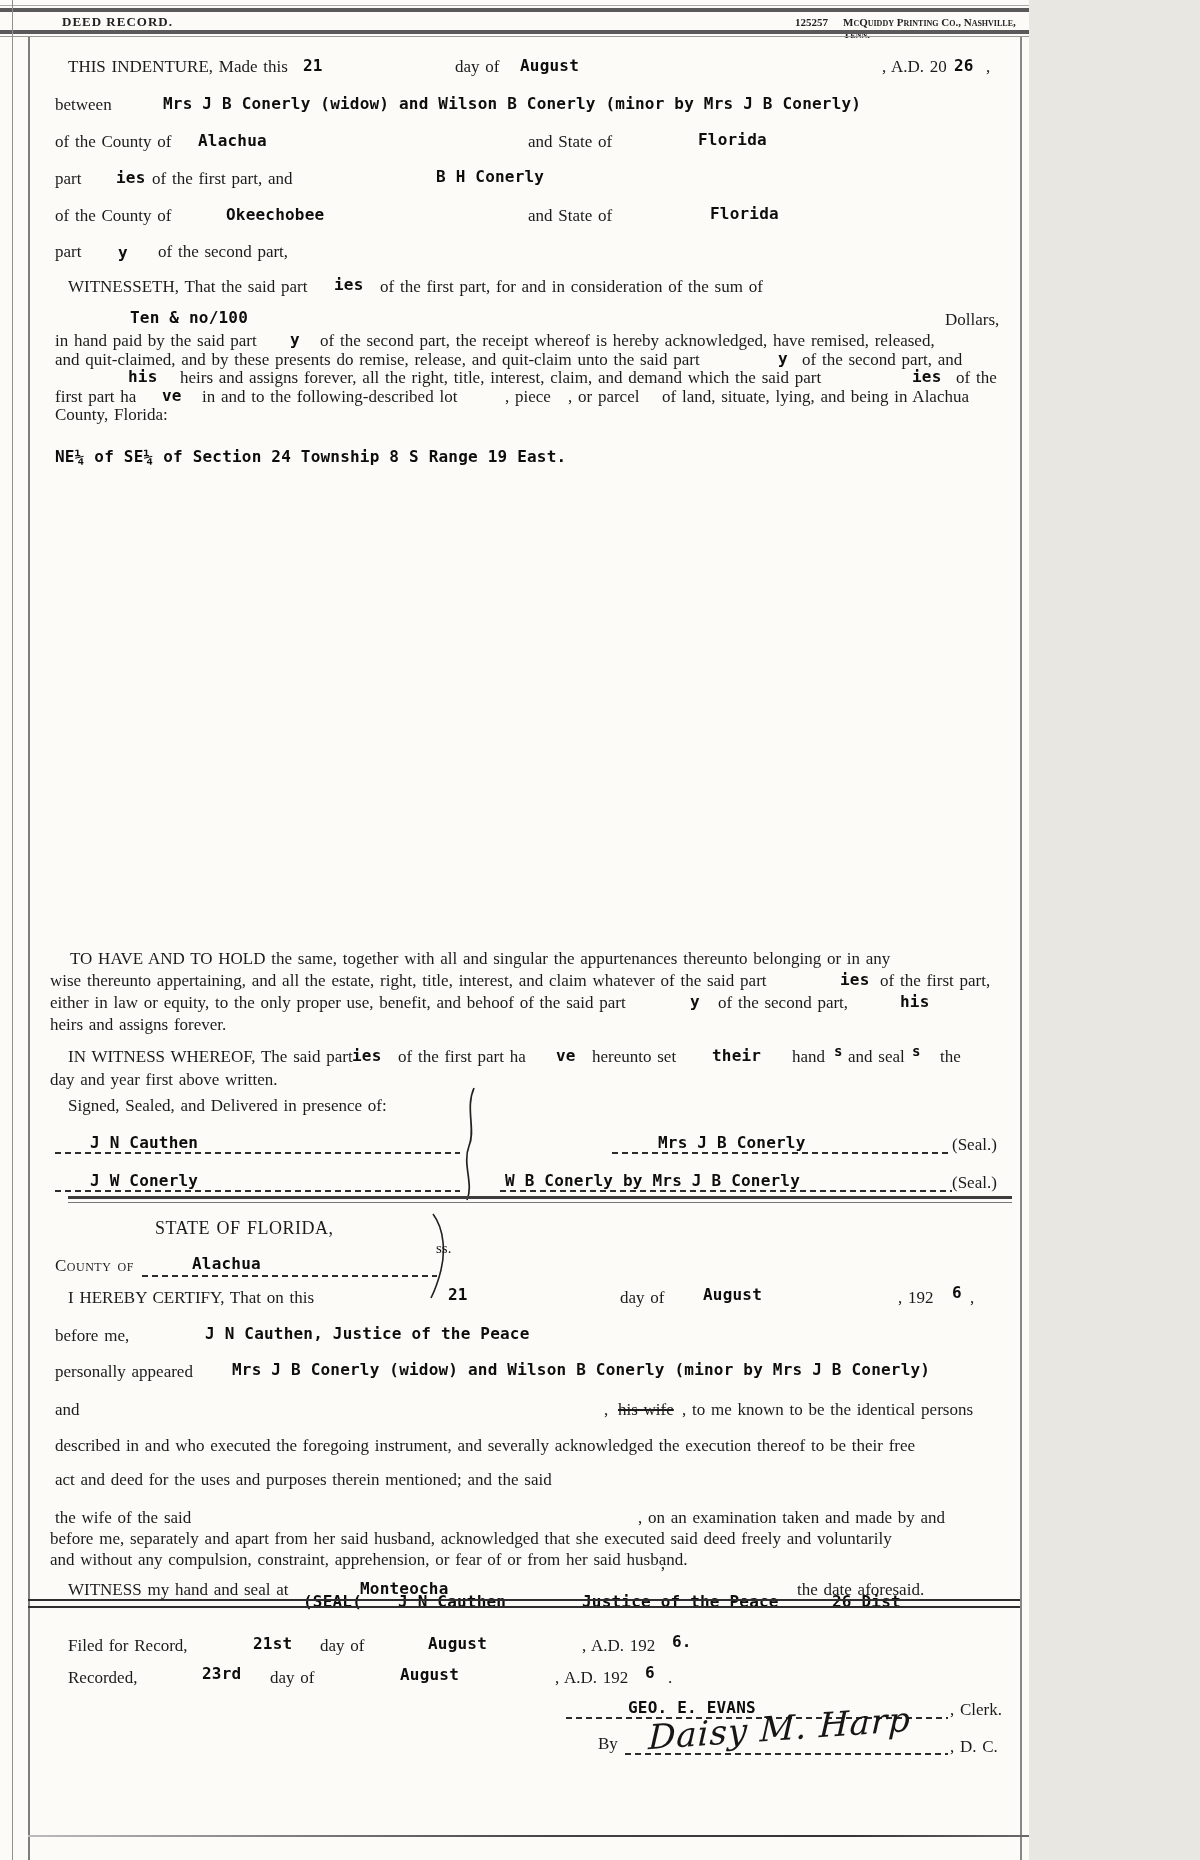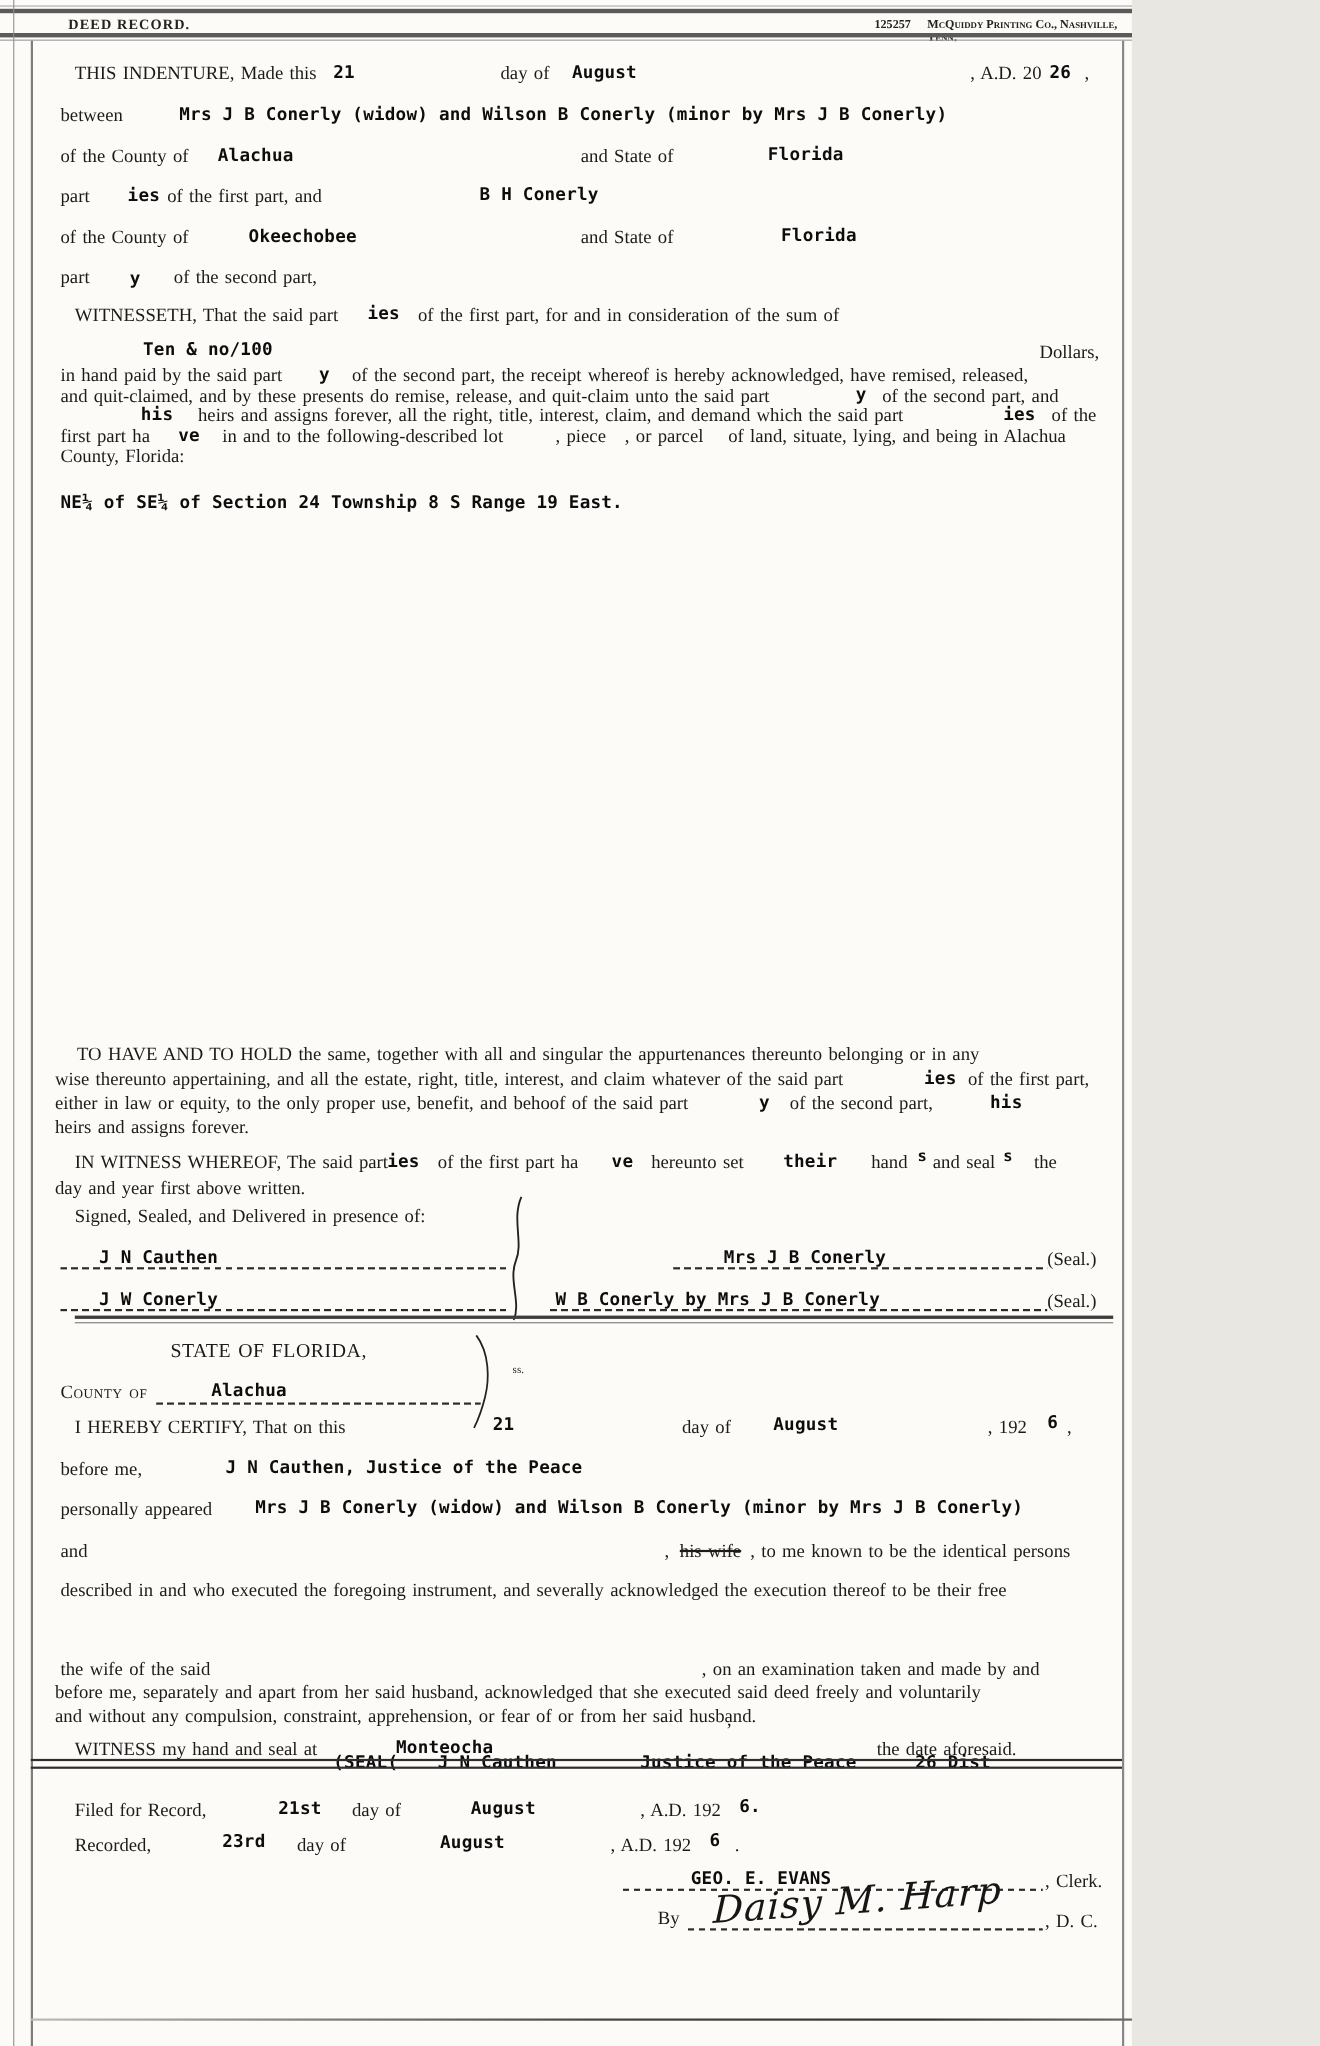--- a/index.html
+++ b/index.html
@@ -146,21 +146,21 @@
   <span class="tw" style="left:505px;top:1171px;">W B Conerly by Mrs J B Conerly</span>
   <span class="pr" style="left:952px;top:1173px;">(Seal.)</span>
 
   <div class="rule" style="left:68px;top:1196px;width:944px;height:3px;background:#3d3d3d;"></div>
   <div class="rule" style="left:68px;top:1202px;width:944px;height:1px;background:#777;"></div>
 
   <span class="pr big" style="left:155px;top:1218px;">STATE OF FLORIDA,</span>
   <svg class="brace" style="left:428px;top:1212px;" width="22" height="88" viewBox="0 0 22 88">
     <path d="M5,2 C17,18 17,42 13,58 C10,70 6,80 3,86" fill="none" stroke="#222" stroke-width="1.6"></path>
   </svg>
-  <span class="pr" style="left:466px;top:1240px;font-size:10px;">ss.</span>
+  <span class="pr" style="left:436px;top:1240px;font-size:15px;">ss.</span>
   <span class="pr sc" style="left:55px;top:1256px;">County of</span>
   <div class="dash" style="left:142px;top:1275px;width:295px;"></div>
   <span class="tw" style="left:192px;top:1254px;">Alachua</span>
 
   <span class="pr" style="left:68px;top:1288px;">I HEREBY CERTIFY, That on this</span>
   <span class="tw" style="left:448px;top:1285px;">21</span>
   <span class="pr" style="left:620px;top:1288px;">day of</span>
   <span class="tw" style="left:703px;top:1285px;">August</span>
   <span class="pr" style="left:898px;top:1288px;">, 192</span>
   <span class="tw" style="left:952px;top:1283px;">6</span>
@@ -171,20 +171,21 @@
 
   <span class="pr" style="left:55px;top:1362px;">personally appeared</span>
   <span class="tw" style="left:232px;top:1360px;">Mrs J B Conerly (widow) and Wilson B Conerly (minor by Mrs J B Conerly)</span>
 
   <span class="pr" style="left:55px;top:1400px;">and</span>
   <span class="pr" style="left:604px;top:1400px;">, </span>
   <span class="pr strike" style="left:618px;top:1400px;">his wife</span>
   <span class="pr" style="left:682px;top:1400px;">, to me known to be the identical persons</span>
 
   <span class="pr" style="left:55px;top:1436px;">described in and who executed the foregoing instrument, and severally acknowledged the execution thereof to be their free</span>
+  <span class="pr" style="left:55px;top:1470px;">act and deed for the uses and purposes therein mentioned; and the said</span>
 
   <span class="pr" style="left:55px;top:1508px;">the wife of the said</span>
   <span class="pr" style="left:638px;top:1508px;">, on an examination taken and made by and</span>
   <span class="pr" style="left:50px;top:1550px;">and without any compulsion, constraint, apprehension, or fear of or from her said husband.</span>
   <span class="pr" style="left:50px;top:1529px;">before me, separately and apart from her said husband, acknowledged that she executed said deed freely and voluntarily</span>
   <span class="pr" style="left:660px;top:1563px;">’</span>
 
   <span class="pr" style="left:68px;top:1580px;">WITNESS my hand and seal at</span>
   <span class="tw" style="left:360px;top:1579px;">Monteocha</span>
   <span class="pr" style="left:797px;top:1580px;">the date aforesaid.</span>

